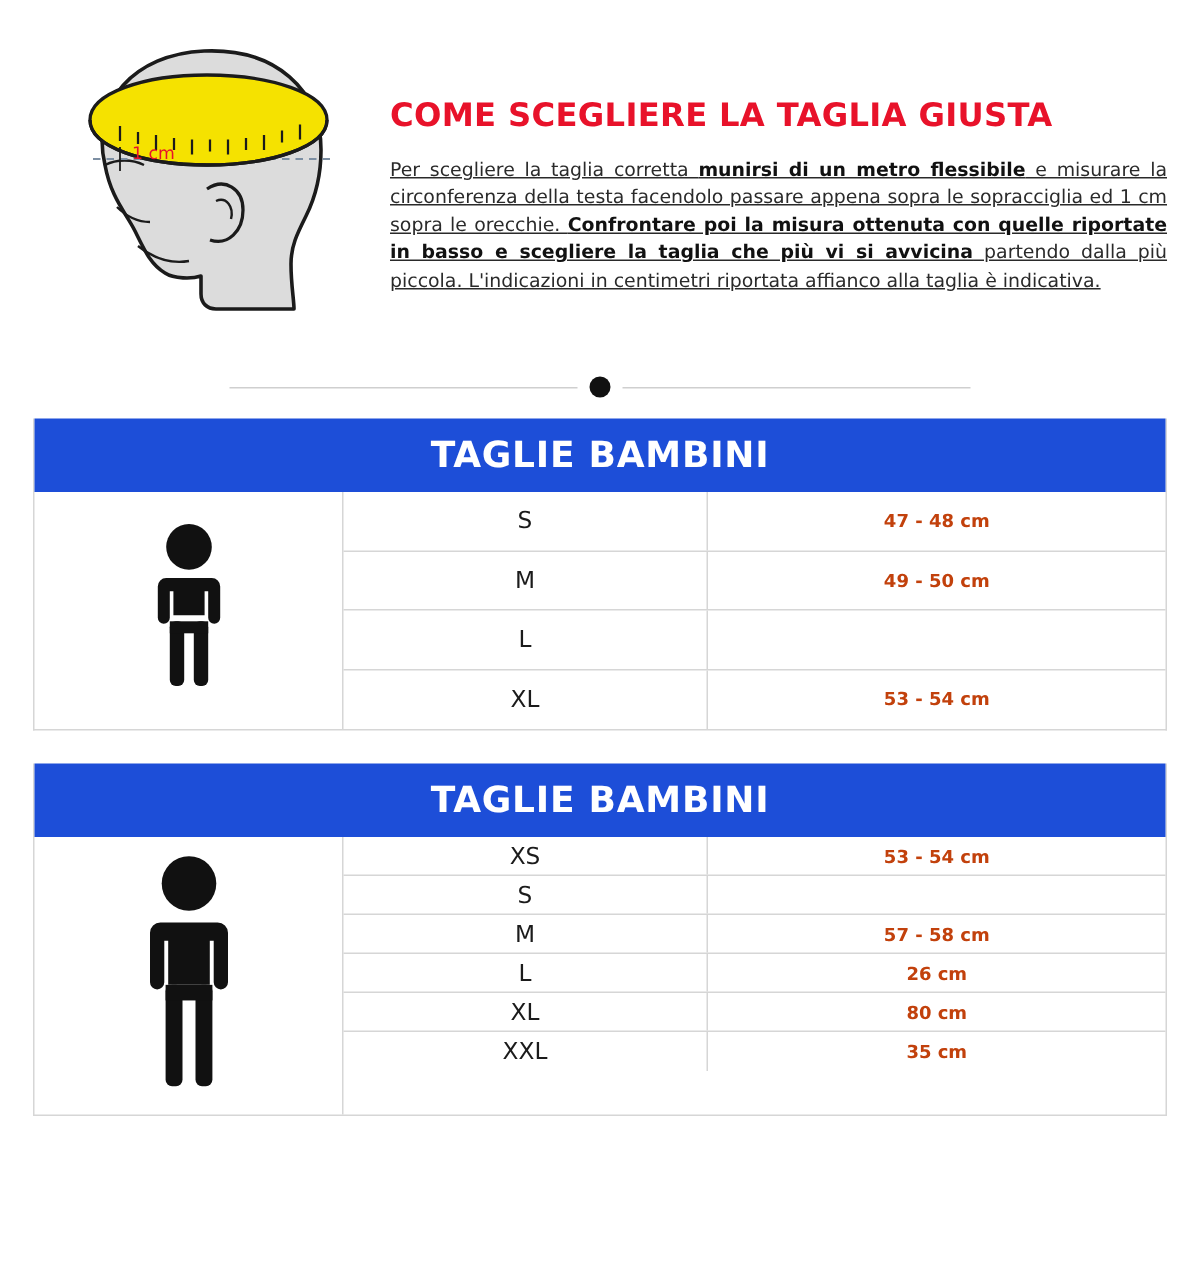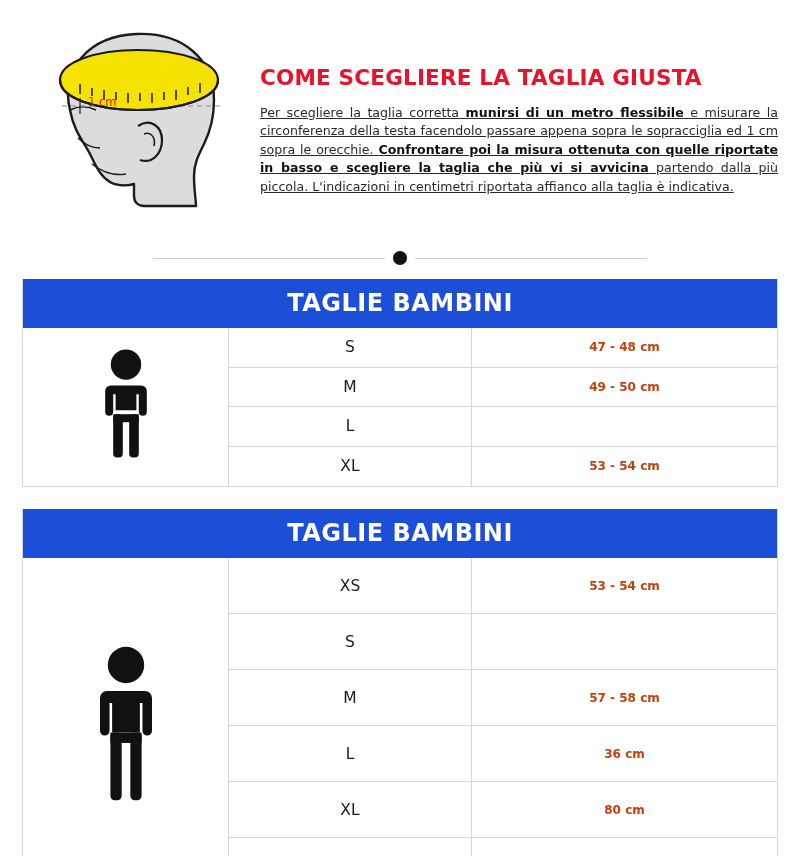--- a/index.html
+++ b/index.html
@@ -123,21 +123,21 @@
   }
   .cell-meas {
     flex: 1 1 auto;
     display: flex;
     align-items: center;
     justify-content: center;
     font-size: 12px;
     font-weight: bold;
     color: #c2410c;
   }
-  .rows.adults .row { height: 56px; }
+  .rows.adults .row { height: 26px; }
 </style>
 </head>
 <body>
 
 <div class="page">
 
   <div class="top">
 
     <div class="head-illustration">
       <svg viewBox="0 0 232 215" width="232" height="215">
@@ -246,21 +246,21 @@
         </div>
         <div class="row">
           <div class="cell-size">S</div>
         </div>
         <div class="row">
           <div class="cell-size">M</div>
           <div class="cell-meas">57 - 58 cm</div>
         </div>
         <div class="row">
           <div class="cell-size">L</div>
-          <div class="cell-meas">36 cm</div>
+          <div class="cell-meas">26 cm</div>
         </div>
         <div class="row">
           <div class="cell-size">XL</div>
           <div class="cell-meas">80 cm</div>
         </div>
         <div class="row">
           <div class="cell-size">XXL</div>
           <div class="cell-meas">35 cm</div>
         </div>
       </div>

